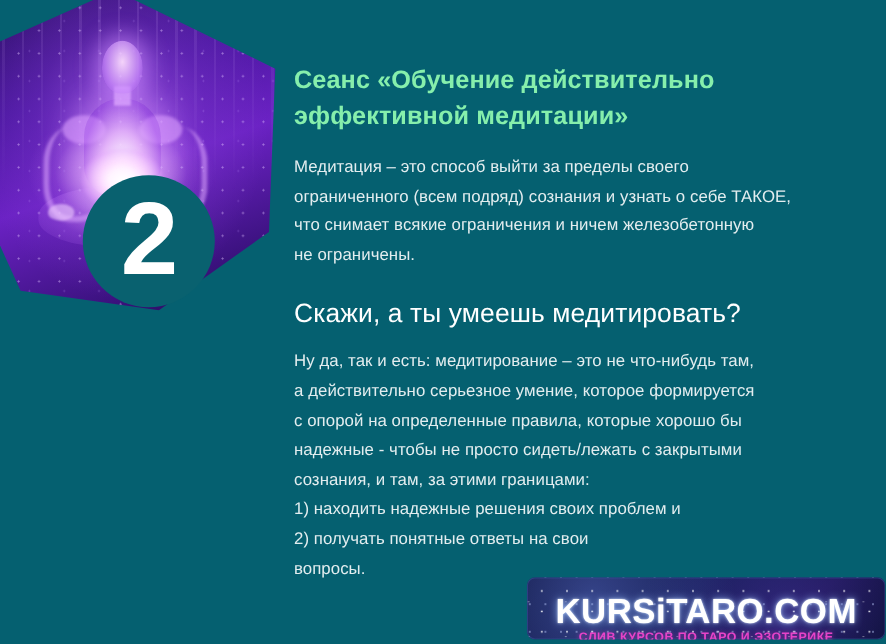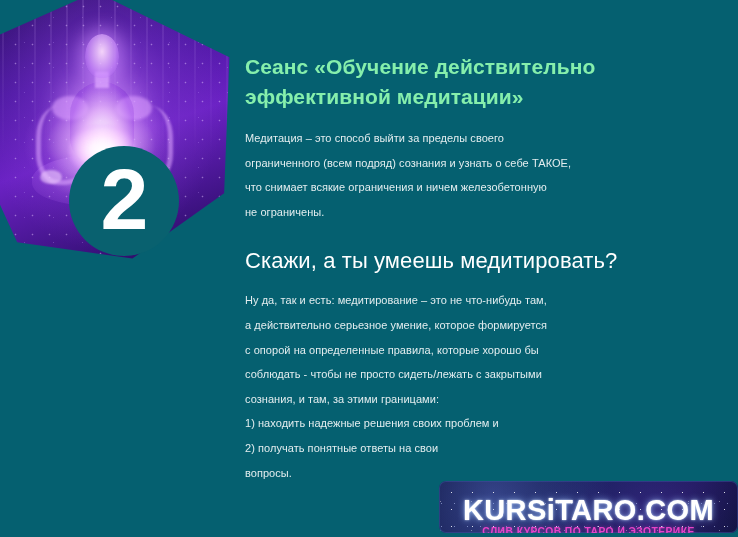--- a/index.html
+++ b/index.html
@@ -171,21 +171,21 @@
   #title {
     color: #86efac;
     font-size: 21px;
     font-weight: 700;
     line-height: 30px;
     margin: 0 0 14px 0;
     letter-spacing: 0.1px;
   }
   .para {
     color: #e3edef;
-    font-size: 11px;
+    font-size: 14px;
     line-height: 24.6px;
     margin: 0;
     letter-spacing: 0.05px;
   }
   .para .ln { display: block; white-space: nowrap; }
 
   #subheading {
     color: #ffffff;
     font-size: 22px;
     font-weight: 400;
@@ -283,21 +283,21 @@
       <span class="ln">что снимает всякие ограничения и ничем железобетонную</span>
       <span class="ln">не ограничены.</span>
     </p>
 
     <h2 id="subheading">Скажи, а ты умеешь медитировать?</h2>
 
     <p class="para" id="para2">
       <span class="ln">Ну да, так и есть: медитирование – это не что-нибудь там,</span>
       <span class="ln">а действительно серьезное умение, которое  формируется</span>
       <span class="ln">с опорой на определенные правила, которые хорошо бы</span>
-      <span class="ln">соблюдать - чтобы не просто сидеть/лежать с закрытыми</span>
+      <span class="ln">надежные - чтобы не просто сидеть/лежать с закрытыми</span>
       <span class="ln">сознания, и там, за этими границами:</span>
       <span class="ln">1) находить надежные решения своих проблем и</span>
       <span class="ln">2) получать понятные ответы на свои</span>
       <span class="ln">вопросы.</span>
     </p>
 
   </div>
 
   <div id="watermark">
     <div id="wm-stars"></div>

